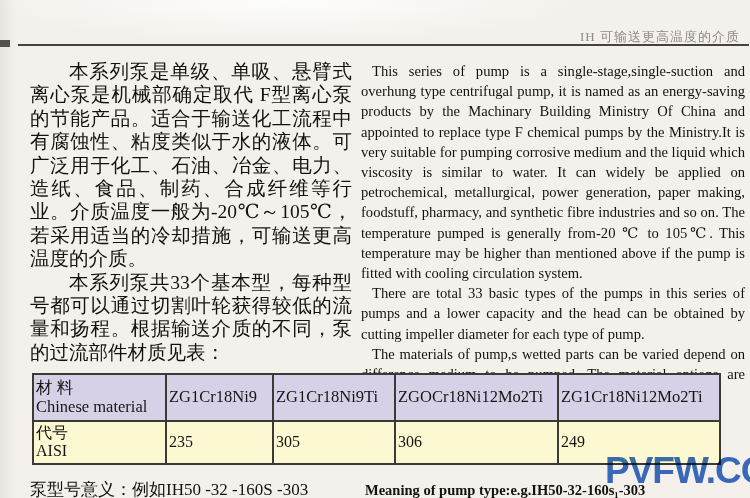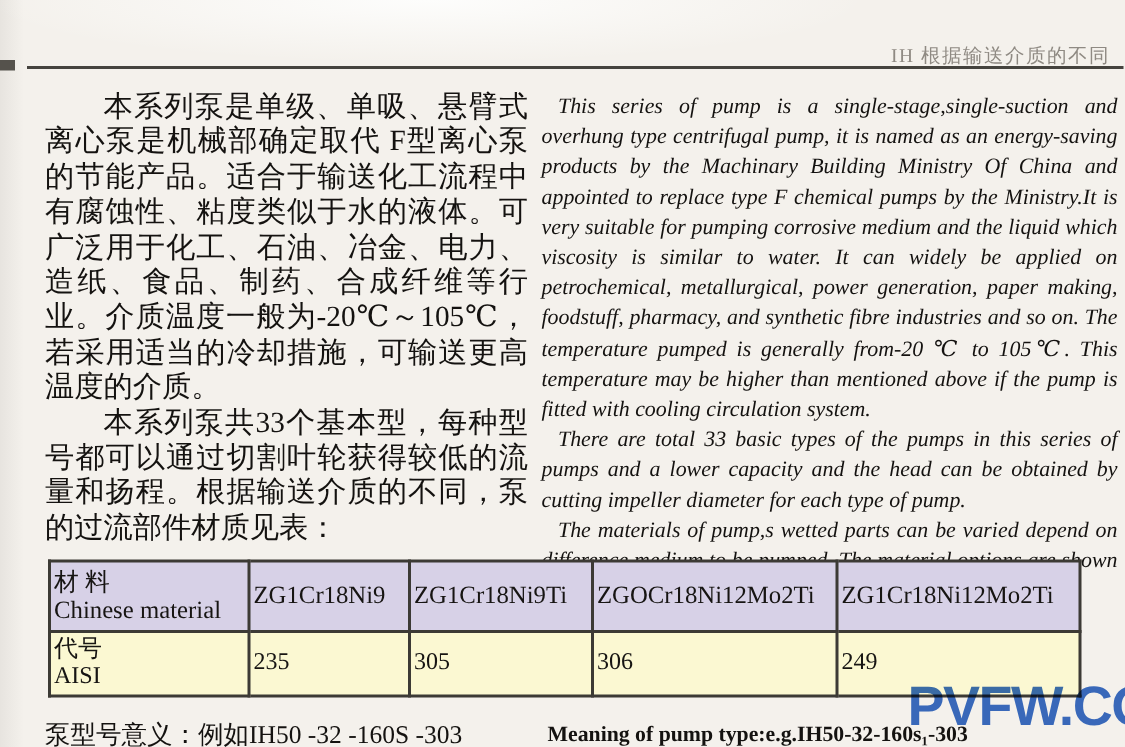--- a/index.html
+++ b/index.html
@@ -58,21 +58,21 @@
   .col-en {
     position: absolute;
     left: 361px;
     top: 61px;
     width: 384px;
     font-size: 14.6px;
     line-height: 20.2px;
     text-align: justify;
     color: #141210;
   }
-  .col-en p { text-indent: 11px; font-style: italic; }
+  .col-en p { text-indent: 11px; }
   
   table.materials {
     position: absolute;
     left: 32px;
     top: 373px;
     width: 687px;
     border-collapse: collapse;
     table-layout: fixed;
     font-size: 16px;
   }
@@ -115,21 +115,21 @@
     mix-blend-mode: multiply;
     opacity: 0.92;
     white-space: nowrap;
   }
 </style>
 </head>
 <body>
 
 <div class="page">
 
-  <span class="header-title">IH 根据输送介质的不同</span>
+  <span class="header-title">IH 可输送更高温度的介质</span>
   <div class="header-rule"></div>
   <div class="header-rule-tick"></div>
 
   <div class="col-cn">
     <p>本系列泵是单级、单吸、悬臂式离心泵是机械部确定取代 F型离心泵的节能产品。适合于输送化工流程中有腐蚀性、粘度类似于水的液体。可广泛用于化工、石油、冶金、电力、造纸、食品、制药、合成纤维等行业。介质温度一般为-20℃～105℃，若采用适当的冷却措施，可输送更高温度的介质。</p>
     <p>本系列泵共33个基本型，每种型号都可以通过切割叶轮获得较低的流量和扬程。根据输送介质的不同，泵的过流部件材质见表：</p>
   </div>
 
   <div class="col-en">
     <p>This series of pump is a single-stage,single-suction and overhung type centrifugal  pump, it is named as an energy-saving   products by the Machinary Building Ministry Of China and appointed to replace type F chemical pumps by the Ministry.It is very suitable for pumping corrosive medium and the liquid which viscosity is similar to water. It  can  widely be  applied on  petrochemical,  metallurgical, power generation, paper making, foodstuff, pharmacy, and synthetic fibre industries and so on. The temperature pumped is generally from-20 ℃ to 105℃. This temperature may be higher than mentioned above if the pump is fitted with cooling circulation system.</p>

